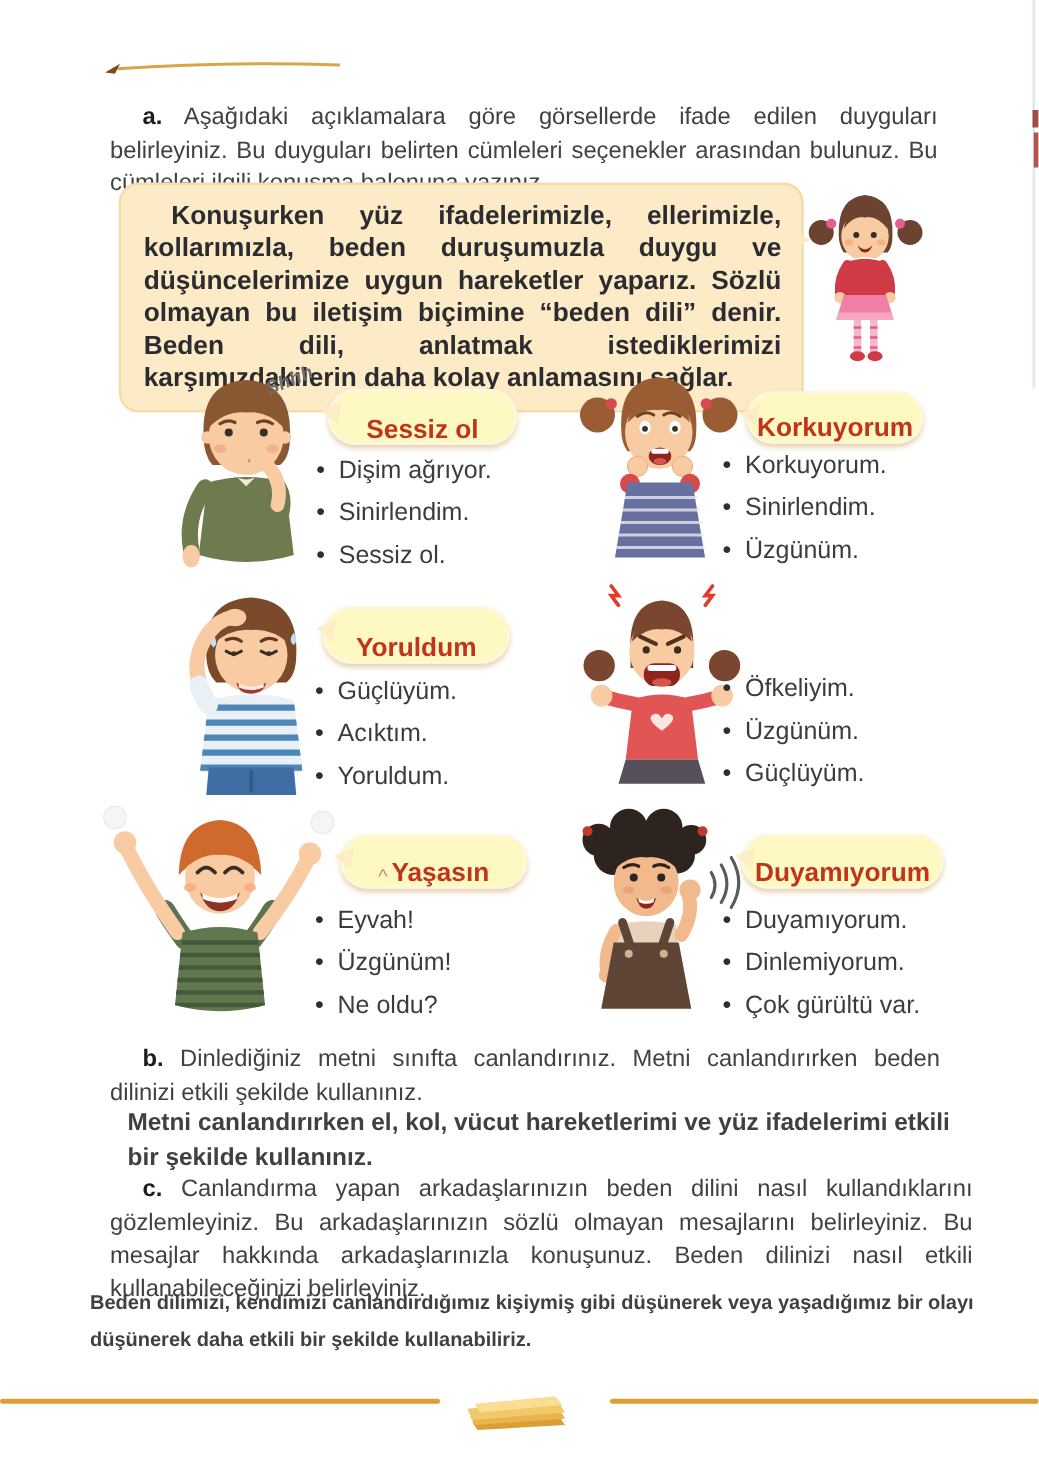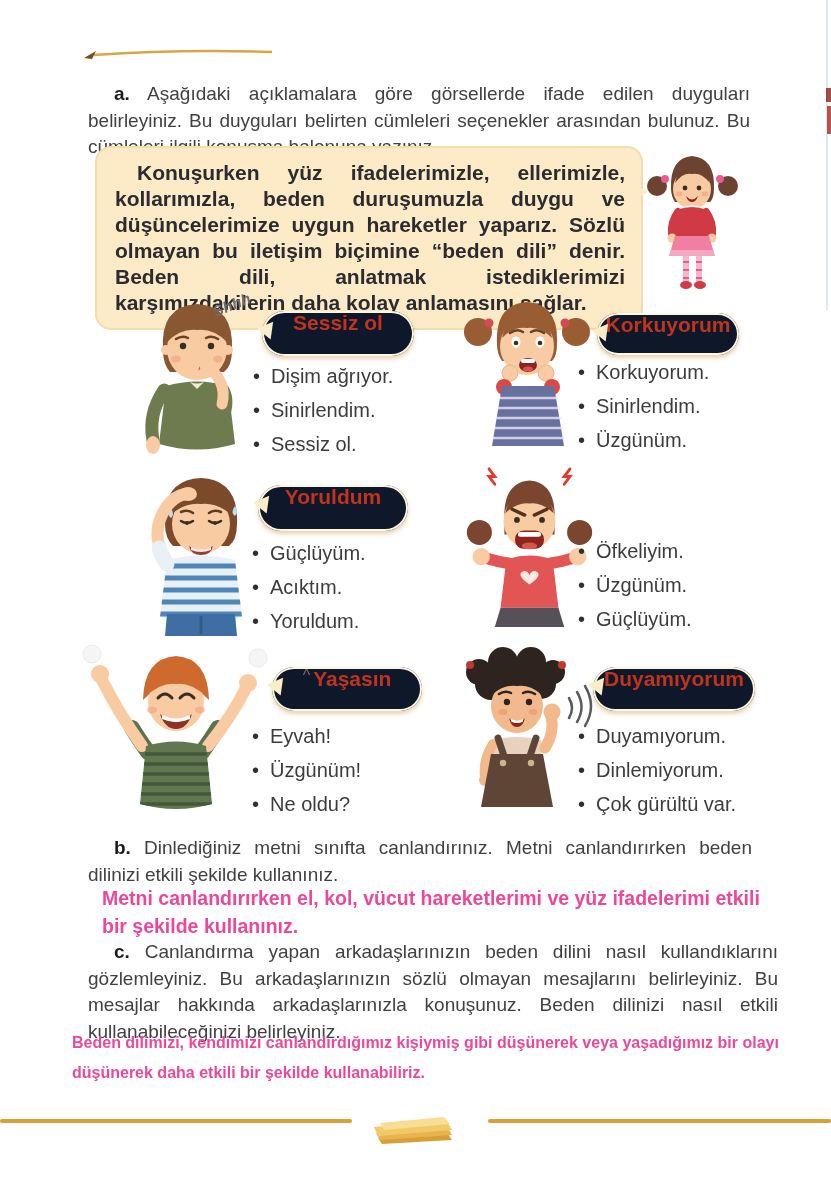--- a/index.html
+++ b/index.html
@@ -2,32 +2,32 @@
 <html><head>
 <meta charset="utf-8">
 <style>
   html,body{margin:0;padding:0;background:#fff;}
   .page{position:relative;width:831px;height:1184px;background:#ffffff;overflow:hidden;
         font-family:"Liberation Sans",sans-serif;}
   
   .para{position:absolute;font-size:19px;line-height:26.5px;color:#414141;text-align:justify;
         text-indent:26px;}
   .para .lead{font-weight:bold;color:#1c1c1c;}
-  .red-answer{position:absolute;color:#ec4899;font-weight:700;text-align:left;}
+  .red-answer{position:absolute;color:#404040;font-weight:700;text-align:left;}
   
   .infobox{position:absolute;left:95px;top:146px;width:548px;box-sizing:border-box;
            background:#fdeac6;border:2px solid #f4dcab;border-radius:16px;
            padding:12px 16px 12px 18px;font-size:21px;line-height:26px;font-weight:700;
            color:#2b2b30;text-align:justify;text-indent:22px;}
   .infobox::after{content:"";position:absolute;right:-17px;top:34px;width:0;height:0;
            border:10px solid transparent;border-left:17px solid #fdeac6;}
   
   .panel{position:absolute;}
   .char{position:absolute;}
-  .bubble{position:absolute;background:#0f172a;border-radius:24px;display:flex;align-items:flex-start;
+  .bubble{position:absolute;background:#fef9c3;border-radius:24px;display:flex;align-items:flex-end;
           justify-content:center;color:#c0331d;font-weight:700;font-size:21px;
           box-shadow:0 3px 4px rgba(203,158,88,.45), inset 0 0 0 2px #fdf6e0;}
   .bubble::before{content:"";position:absolute;left:-14px;top:9px;width:0;height:0;
           border:9px solid transparent;border-right:15px solid #fbeec7;transform:rotate(8deg);}
   .insert-mark{color:#b0776a;font-weight:400;font-size:16px;margin-right:3px;opacity:.8;}
   .options{position:absolute;list-style:none;margin:0;padding:0;font-size:20px;color:#3c3c3c;}
   .options li{display:flex;gap:11px;margin-bottom:10px;line-height:24px;}
   .options .dot{color:#2f2f2f;}
   .sound-label{position:absolute;font-size:15px;font-weight:700;font-style:italic;
           color:#6e6e6e;transform:rotate(-22deg);letter-spacing:.5px;}

